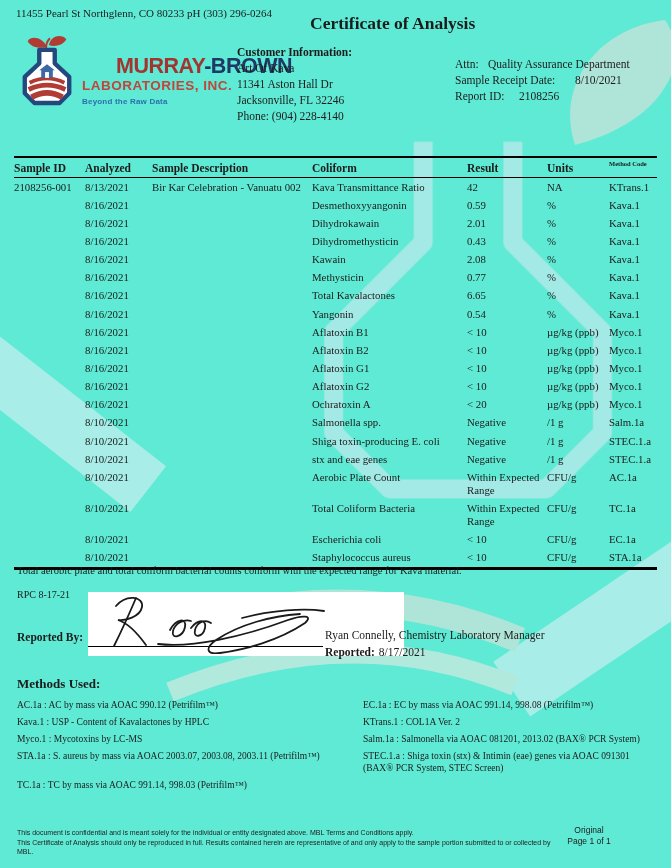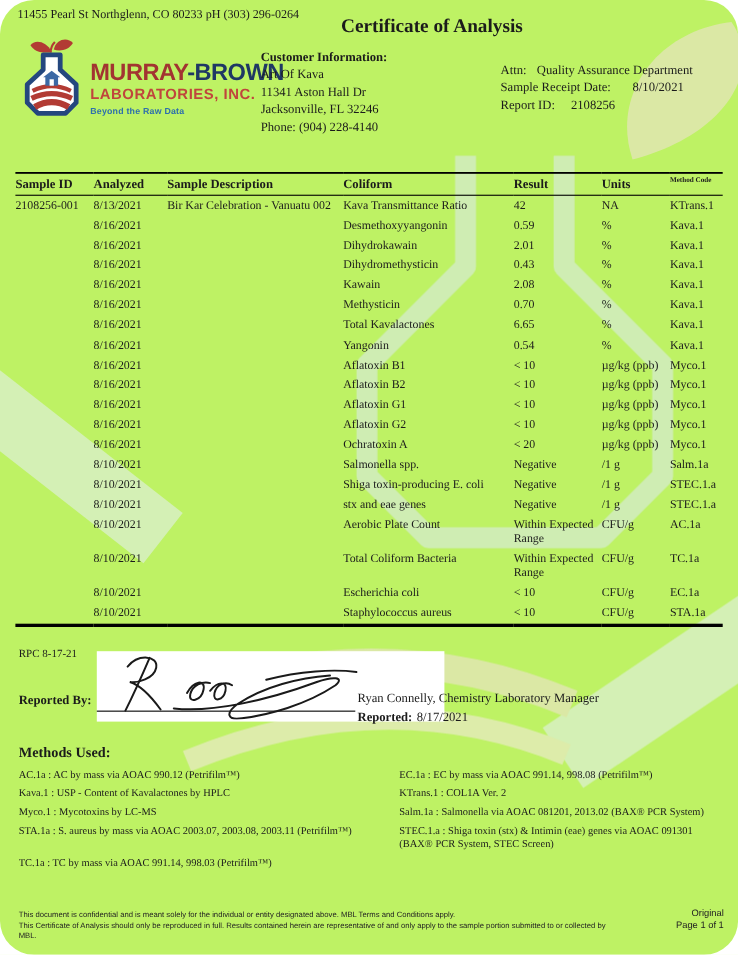--- a/index.html
+++ b/index.html
@@ -1,29 +1,29 @@
 <!DOCTYPE html>
 <html><head>
 <meta charset="utf-8">
 <style>
   html,body{margin:0;padding:0;background:#fff;}
   .page{
-    position:relative;width:671px;height:868px;background:#bef264;overflow:hidden;
-    font-family:"Liberation Serif","DejaVu Serif",serif;color:#1b1b1b;border-radius:31px;
+    position:relative;width:671px;height:868px;background:#5eead4;overflow:hidden;
+    font-family:"Liberation Serif","DejaVu Serif",serif;color:#1b1b1b;
   }
   .wm{position:absolute;left:0;top:0;width:671px;height:868px;z-index:0;pointer-events:none;}
   .layer{position:absolute;z-index:2;}
 
   
   .address-line{left:16px;top:7px;font-size:11px;}
   .logo{left:18px;top:34px;display:flex;align-items:flex-start;}
   .logo .flask{width:58px;height:80px;flex:none;}
   .brand-text{margin-left:6px;margin-top:22px;font-family:"Liberation Sans",sans-serif;line-height:1;}
   .brand-name{font-size:21.5px;font-weight:bold;letter-spacing:-0.5px;white-space:nowrap;}
-  .brand-name .red{color:#A23431;}
+  .brand-name .red{color:#A23431;margin-left:34px;}
   .brand-name .blue{color:#1F3864;}
   .brand-sub{font-size:13.5px;font-weight:bold;color:#C0453C;letter-spacing:0.5px;margin-top:1px;}
   .brand-tag{font-size:8px;font-weight:bold;color:#2E6FAD;margin-top:6px;letter-spacing:0.2px;}
   .page-title{left:310px;top:13px;font-size:17.5px;font-weight:bold;}
   .customer{left:237px;top:44px;font-size:11.5px;line-height:16px;}
   .customer .lbl{font-weight:bold;}
   .meta{left:455px;top:56px;font-size:11.5px;line-height:16px;white-space:nowrap;}
   .meta .l1{display:inline-block;width:33px;}
   .meta .l2{display:inline-block;width:120px;}
   .meta .l3{display:inline-block;width:64px;}
@@ -58,21 +58,21 @@
 
   
   .methods{left:17px;top:676px;width:640px;}
   .methods-heading{font-size:13px;font-weight:bold;margin-bottom:7px;}
   .m-row{display:flex;margin-bottom:4.5px;gap:16px;}
   .m-left{width:330px;flex:none;font-size:9.5px;line-height:1.3;padding-right:12px;box-sizing:border-box;}
   .m-right{flex:1;font-size:9.5px;line-height:1.3;}
 
   
   .foot-left{left:17px;top:828px;width:540px;font-family:"Liberation Sans",sans-serif;font-size:7px;line-height:9.5px;color:#222;}
-  .foot-right{left:520px;top:825px;width:138px;text-align:right;font-family:"Liberation Sans",sans-serif;font-size:8.5px;line-height:11px;color:#222;}
+  .foot-right{left:520px;top:825px;width:138px;text-align:center;font-family:"Liberation Sans",sans-serif;font-size:8.5px;line-height:11px;color:#222;}
 </style>
 </head>
 <body>
 
 <div class="page">
 
   <svg class="wm" viewBox="0 0 671 868" aria-hidden="true">
     <g opacity="0.55">
       <path d="M575 145 C555 85 598 28 665 20 C694 62 662 122 575 145 Z" fill="#f3e0db"></path>
       <g transform="translate(300,108) scale(5.6)" stroke="#dde9f4" stroke-width="3.4" fill="none" stroke-linejoin="round">
@@ -190,21 +190,21 @@
             <td class="c-analysis">Kawain</td>
             <td class="c-result">2.08</td>
             <td class="c-units">%</td>
             <td class="c-method">Kava.1</td>
           </tr>
           <tr>
             <td class="c-id"></td>
             <td class="c-date">8/16/2021</td>
             <td class="c-desc"></td>
             <td class="c-analysis">Methysticin</td>
-            <td class="c-result">0.70</td>
+            <td class="c-result">0.77</td>
             <td class="c-units">%</td>
             <td class="c-method">Kava.1</td>
           </tr>
           <tr>
             <td class="c-id"></td>
             <td class="c-date">8/16/2021</td>
             <td class="c-desc"></td>
             <td class="c-analysis">Total Kavalactones</td>
             <td class="c-result">6.65</td>
             <td class="c-units">%</td>
@@ -324,20 +324,21 @@
             <td class="c-desc"></td>
             <td class="c-analysis">Staphylococcus aureus</td>
             <td class="c-result">&lt; 10</td>
             <td class="c-units">CFU/g</td>
             <td class="c-method">STA.1a</td>
           </tr>
         </tbody>
     </table>
   </div>
 
+  <div class="layer note">Total aerobic plate and total coliform bacterial counts conform with the expected range for Kava material.</div>
   <div class="layer rpc">RPC 8-17-21</div>
 
   <div class="sig-whitebox"></div>
   <div class="layer reported-by">Reported By:</div>
   <div class="layer sig-line"></div>
   <svg class="layer sig-svg" width="240" height="64" viewBox="0 0 240 64" aria-hidden="true">
     <g stroke="#1a1a1a" stroke-width="1.8" fill="none" stroke-linecap="round">
       <path d="M44 8 C38 22 30 40 22 56"></path>
       <path d="M24 16 C34 4 52 6 50 17 C48 27 33 31 26 30 C36 33 46 44 54 55"></path>
       <path d="M78 40 C84 29 95 27 93 37 C91 47 79 50 81 41 C83 33 92 29 99 31"></path>

